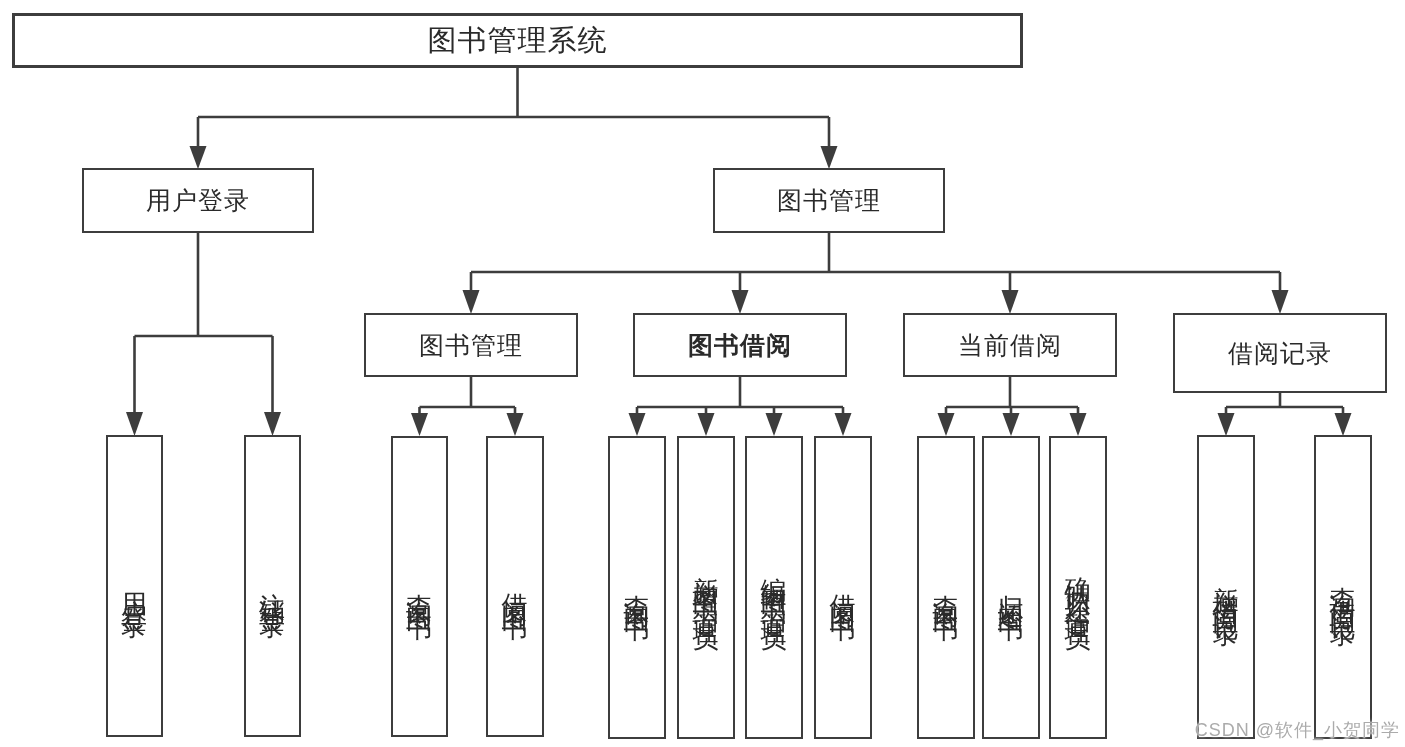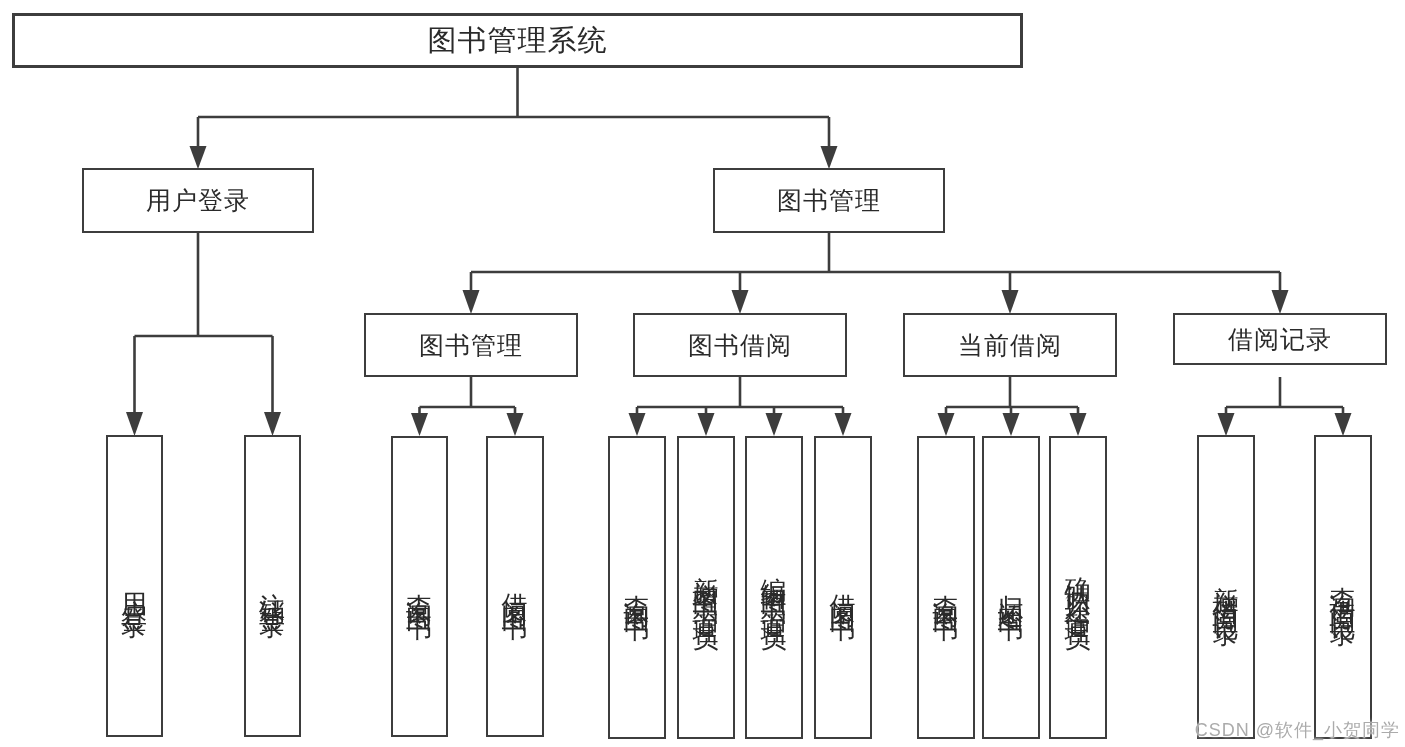--- a/index.html
+++ b/index.html
@@ -145,27 +145,27 @@
   <div class="box hbox" style="left:82px; top:168px; width:232px; height:65px;">
     <span>用户登录</span>
   </div>
   <div class="box hbox" style="left:713px; top:168px; width:232px; height:65px;">
     <span>图书管理</span>
   </div>
 
   <div class="box hbox" style="left:364px; top:313px; width:214px; height:64px;">
     <span>图书管理</span>
   </div>
-  <div class="box hbox" style="left:633px; top:313px; width:214px; height:64px;">
+  <div class="box hbox" style="left:633px; top:313px; width:214px; height:64px;font-weight:bold;">
     <span>图书借阅</span>
   </div>
   <div class="box hbox" style="left:903px; top:313px; width:214px; height:64px;">
     <span>当前借阅</span>
   </div>
-  <div class="box hbox" style="left:1173px; top:313px; width:214px; height:52px;">
+  <div class="box hbox" style="left:1173px; top:313px; width:214px; height:80px;">
     <span>借阅记录</span>
   </div>
 
   <div class="box vbox" style="left:106px; top:435px; width:57px; height:302px;">
     <span>用户登录</span>
   </div>
   <div class="box vbox" style="left:244px; top:435px; width:57px; height:302px;">
     <span>注销登录</span>
   </div>
 

